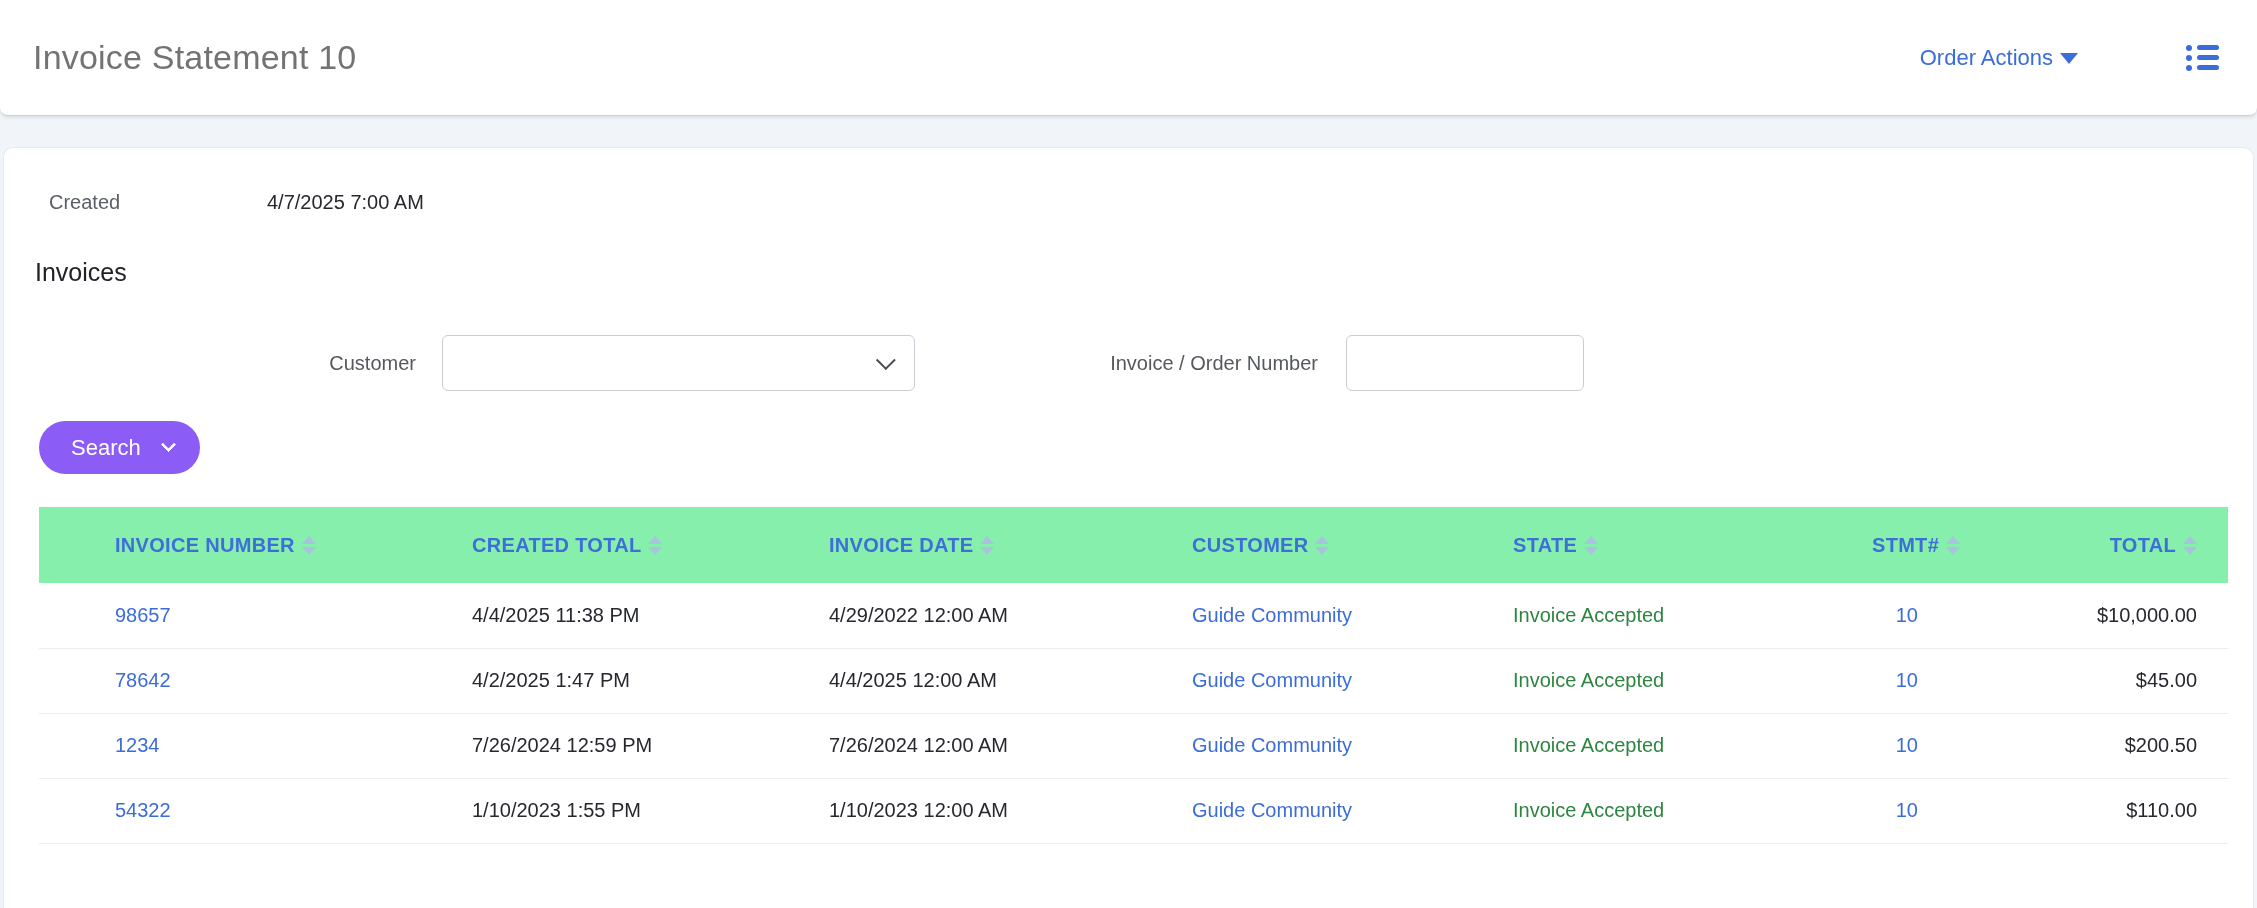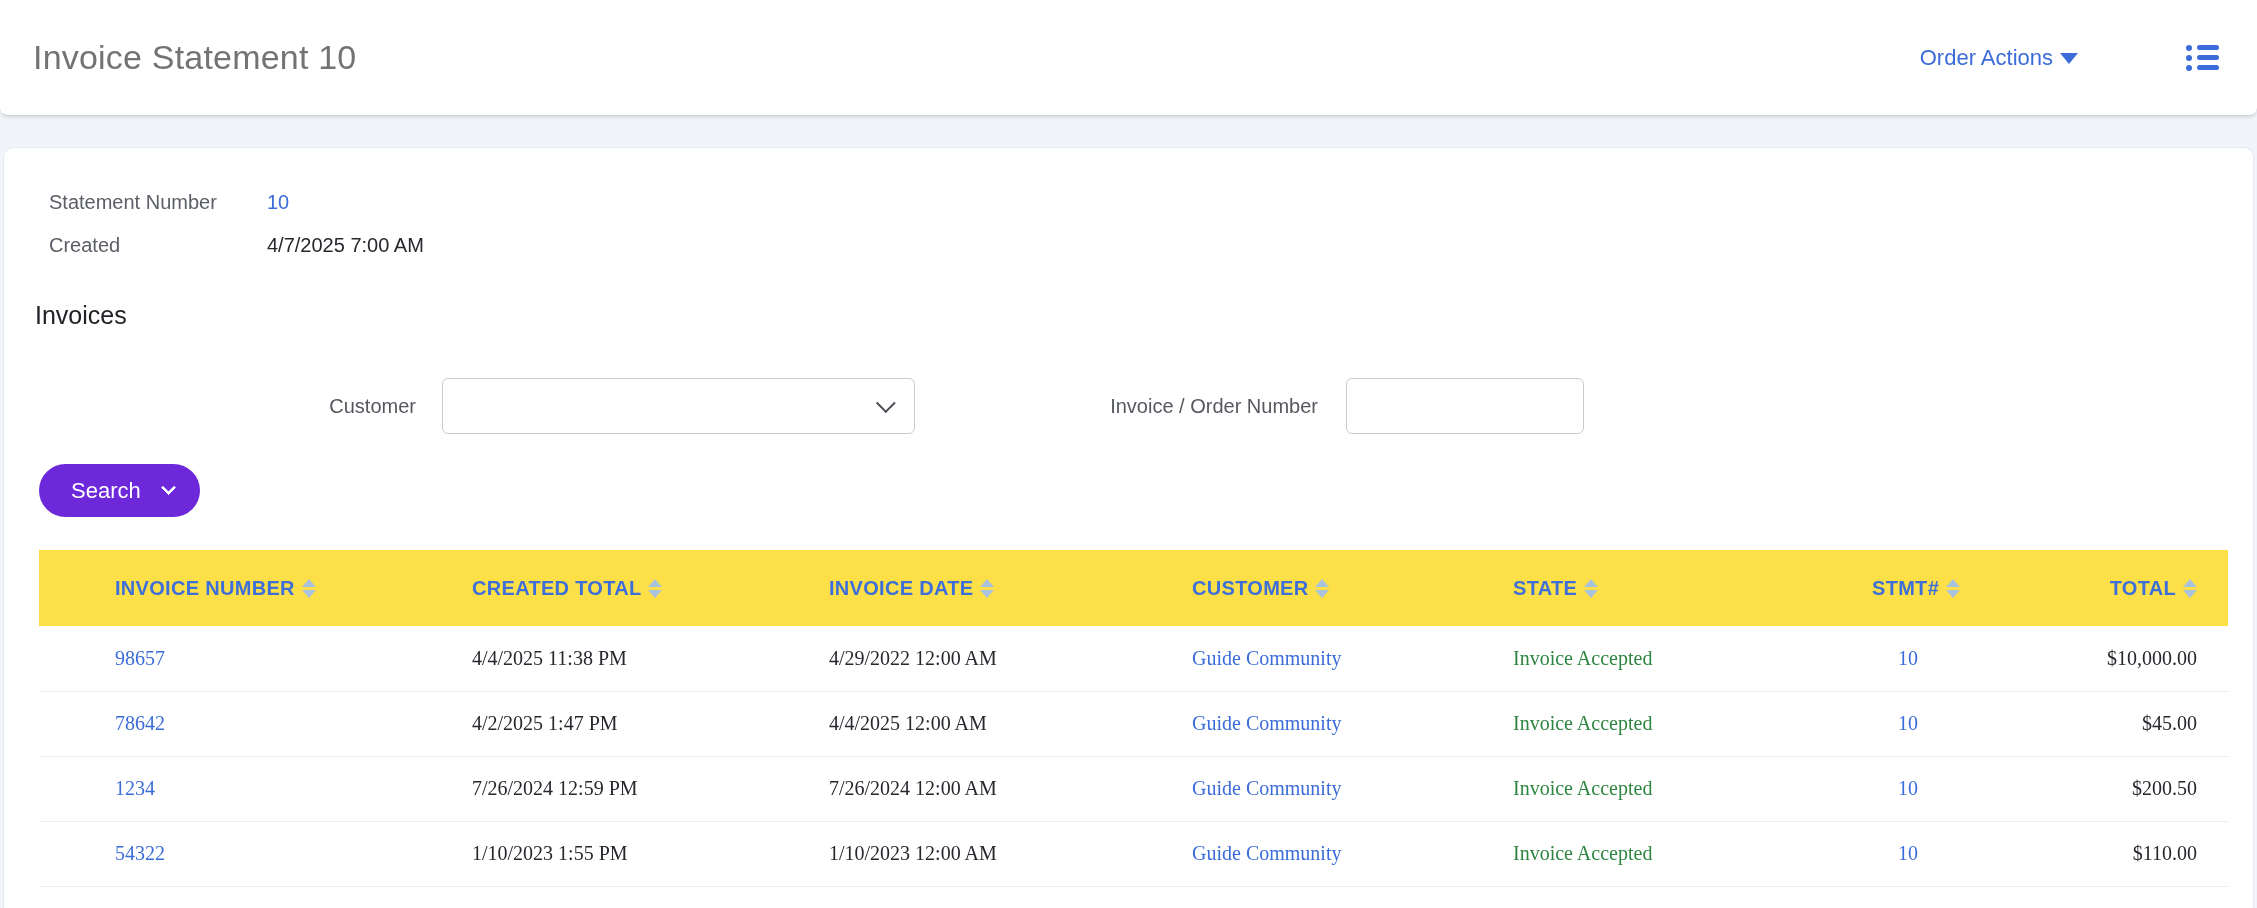--- a/index.html
+++ b/index.html
@@ -141,21 +141,21 @@
     color: #26282e;
     outline: none;
   }
 
   
   .search-btn {
     margin: 30px 0 0 35px;
     height: 53px;
     padding: 0 26px 0 32px;
     border-radius: 27px;
-    background: #6d28d9;
+    background: #8b5cf6;
     border: none;
     color: #ffffff;
     font-size: 22px;
     font-family: inherit;
     display: inline-flex;
     align-items: center;
     gap: 22px;
     cursor: pointer;
   }
   .btn-chevron {
@@ -166,36 +166,36 @@
     transform: rotate(45deg) translate(-2px,-2px);
   }
 
   
   .invoice-table {
     margin: 33px 33px 0 35px;
     width: 2189px;
     border-collapse: collapse;
     table-layout: fixed;
   }
-  .invoice-table thead tr { background: #fde047; height: 76px; }
+  .invoice-table thead tr { background: #86efac; height: 76px; }
   .invoice-table th {
     font-size: 20px;
     font-weight: 700;
     color: #3e6fd9;
     text-align: left;
     letter-spacing: 0.3px;
     white-space: nowrap;
   }
   .invoice-table th .th-inner { display: inline-flex; align-items: center; }
   .invoice-table td {
     font-size: 20px;
     color: #26282e;
     white-space: nowrap;
   }
-  .invoice-table tbody tr { height: 65px; border-bottom: 1px solid #ededf1; font-family: Liberation Serif, serif; }
+  .invoice-table tbody tr { height: 65px; border-bottom: 1px solid #ededf1; }
   .col-invnum  { padding-left: 76px; }
   td.col-invnum, td.col-created, td.col-invdate, td.col-customer, td.col-state { padding-right: 10px; }
   th.col-stmt, td.col-stmt { text-align: right; padding-right: 58px; }
   th.col-stmt { padding-right: 50px; }
   th.col-total, td.col-total { text-align: right; padding-right: 31px; }
   .state-text { color: #2e8540; }
 
   .sort {
     display: inline-flex;
     flex-direction: column;
@@ -232,24 +232,20 @@
         </span>
     </span>
   </div>
 </header>
 
 <main class="main-card">
 
   
   <div class="detail-fields">
     <div class="detail-row">
-      <span class="detail-label">Statement Number</span>
-      <a class="link detail-value">10</a>
-    </div>
-    <div class="detail-row">
       <span class="detail-label">Created</span>
       <span class="detail-value">4/7/2025 7:00 AM</span>
     </div>
   </div>
 
   <h2 class="section-heading">Invoices</h2>
 
   
   <div class="filter-row">
     <span class="filter-label customer">Customer</span>

